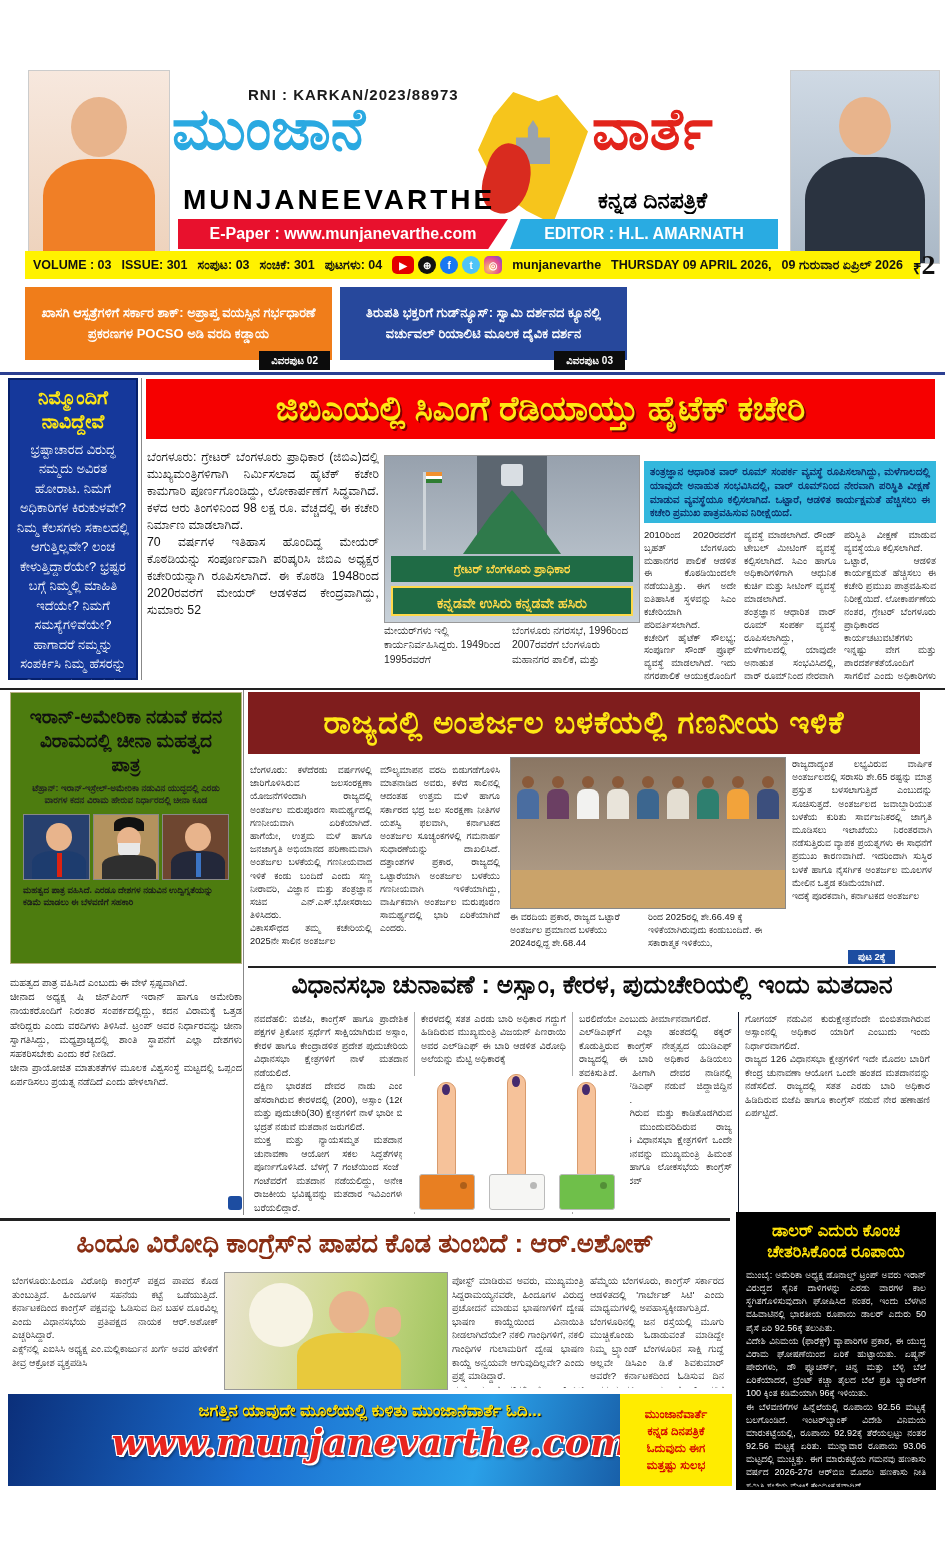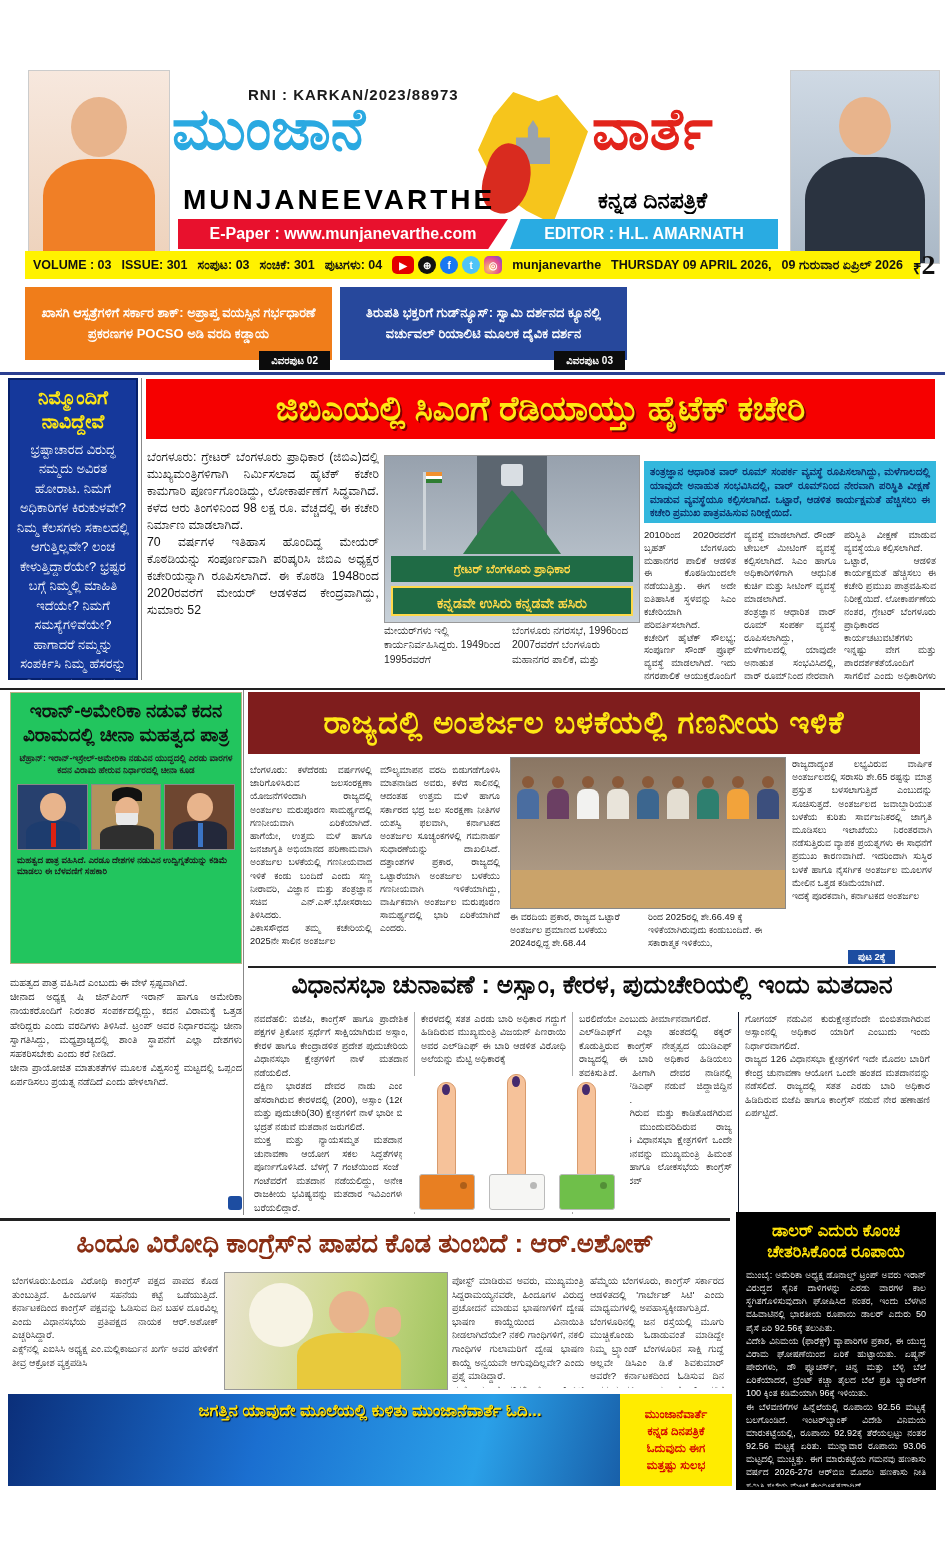--- a/index.html
+++ b/index.html
@@ -79,22 +79,22 @@
      text-align:center;overflow:hidden;white-space:nowrap;}
   .tw-s1{top:100px;height:26px;font-size:12px;line-height:26px;}
   .tw-s2{top:130px;height:30px;font-size:14px;line-height:30px;border:2px solid #ffd94a;box-sizing:border-box;}
   .lead-caps{left:384px;top:624px;width:254px;display:flex;gap:10px;font-size:10.3px;line-height:1.4;color:#222;}
   .highlight{left:644px;top:461px;width:292px;height:62px;background:#33b7dd;color:#0b2e6b;font-size:10.2px;
      font-weight:bold;line-height:1.35;padding:4px 6px;box-sizing:border-box;}
   .lead-cols{left:644px;top:529px;width:292px;height:152px;display:flex;gap:8px;}
   .lead-cols div{width:92px;font-size:9.5px;line-height:1.35;}
 
   
-  .iran-box{left:10px;top:692px;width:232px;height:272px;background:#22c55e;border:1px solid #b8b083;
-     box-sizing:border-box;padding:6px;}
+  .iran-box{left:10px;top:692px;width:232px;height:272px;background:#4d7c0f;border:1px solid #b8b083;
+     box-sizing:border-box;padding:12px;}
   .iran-box h2{margin:0;font-size:18.5px;line-height:1.3;text-align:center;color:#101010;}
   .iran-sub{margin:5px 0 0;font-size:8.8px;font-weight:bold;line-height:1.4;text-align:center;color:#222;}
   .leaders{display:flex;gap:3px;margin-top:7px;}
   .leader{position:relative;width:70px;height:64px;overflow:hidden;border:1px solid #888;}
   .ld1{background:#27406e;} .ld2{background:#b3925e;} .ld3{background:#6e4630;}
   .iran-cap{margin-top:5px;font-size:8.7px;font-weight:bold;line-height:1.35;color:#1b1b1b;}
   .iran-cont{left:10px;top:976px;width:232px;height:236px;font-size:9.8px;line-height:1.45;}
   .jump-ic{left:228px;top:1196px;width:14px;height:14px;background:#1d4da1;border-radius:3px;}
 
   
@@ -396,16 +396,17 @@
 
   <div class="abs rupee">
     <h2>ಡಾಲರ್ ಎದುರು ಕೊಂಚ ಚೇತರಿಸಿಕೊಂಡ ರೂಪಾಯಿ</h2>
     <p class="just pre ovh" style="max-height:218px;">ಮುಂಬೈ: ಅಮೆರಿಕಾ ಅಧ್ಯಕ್ಷ ಡೊನಾಲ್ಡ್ ಟ್ರಂಪ್ ಅವರು ಇರಾನ್ ವಿರುದ್ಧದ ಸೈನಿಕ ದಾಳಿಗಳನ್ನು ಎರಡು ವಾರಗಳ ಕಾಲ ಸ್ಥಗಿತಗೊಳಿಸುವುದಾಗಿ ಘೋಷಿಸಿದ ನಂತರ, ಇಂದು ಬೆಳಗಿನ ವಹಿವಾಟಿನಲ್ಲಿ ಭಾರತೀಯ ರೂಪಾಯಿ ಡಾಲರ್ ಎದುರು 50 ಪೈಸೆ ಏರಿ 92.56ಕ್ಕೆ ತಲುಪಿತು.
 ವಿದೇಶಿ ವಿನಿಮಯ (ಫಾರೆಕ್ಸ್) ವ್ಯಾಪಾರಿಗಳ ಪ್ರಕಾರ, ಈ ಯುದ್ಧ ವಿರಾಮ ಘೋಷಣೆಯಿಂದ ಏರಿಕೆ ಹುಟ್ಟಾಯಿತು. ಏಷ್ಯನ್ ಷೇರುಗಳು, ಡೌ ಫ್ಯೂಚರ್ಸ್, ಚಿನ್ನ ಮತ್ತು ಬೆಳ್ಳಿ ಬೆಲೆ ಏರಿಕೆಯಾದರೆ, ಬ್ರೆಂಟ್ ಕಚ್ಚಾ ತೈಲದ ಬೆಲೆ ಪ್ರತಿ ಬ್ಯಾರೆಲ್‌ಗೆ 100 ಕ್ಕಿಂತ ಕಡಿಮೆಯಾಗಿ 96ಕ್ಕೆ ಇಳಿಯಿತು.
 ಈ ಬೆಳವಣಿಗೆಗಳ ಹಿನ್ನೆಲೆಯಲ್ಲಿ ರೂಪಾಯಿ 92.56 ಮಟ್ಟಕ್ಕೆ ಬಲಗೊಂಡಿದೆ. ಇಂಟರ್‌ಬ್ಯಾಂಕ್ ವಿದೇಶಿ ವಿನಿಮಯ ಮಾರುಕಟ್ಟೆಯಲ್ಲಿ, ರೂಪಾಯಿ 92.92ಕ್ಕೆ ತೆರೆಯಲ್ಪಟ್ಟು ನಂತರ 92.56 ಮಟ್ಟಕ್ಕೆ ಏರಿತು. ಮುನ್ನಾವಾರ ರೂಪಾಯಿ 93.06 ಮಟ್ಟದಲ್ಲಿ ಮುಚ್ಚಿತ್ತು. ಈಗ ಮಾರುಕಟ್ಟೆಯ ಗಮನವು ಹಣಕಾಸು ವರ್ಷದ 2026-27ರ ಆರ್‌ಬಿಐ ಮೊದಲ ಹಣಕಾಸು ನೀತಿ ಸಮಿತಿ ಸಭೆಯ ಮೇಲೆ ಕೇಂದ್ರೀಕೃತವಾಗಿದೆ.</p>
   </div>
 
   <div class="abs footer">
     <div class="ft-line">ಜಗತ್ತಿನ ಯಾವುದೇ ಮೂಲೆಯಲ್ಲಿ ಕುಳಿತು ಮುಂಜಾನೆವಾರ್ತೆ ಓದಿ...</div>
+    <div class="ft-url">www.munjanevarthe.com</div>
     <div class="ft-side">ಮುಂಜಾನೆವಾರ್ತೆ ಕನ್ನಡ ದಿನಪತ್ರಿಕೆ ಓದುವುದು ಈಗ ಮತ್ತಷ್ಟು ಸುಲಭ</div>
   </div>
 
 </div>
 
 </body></html>

